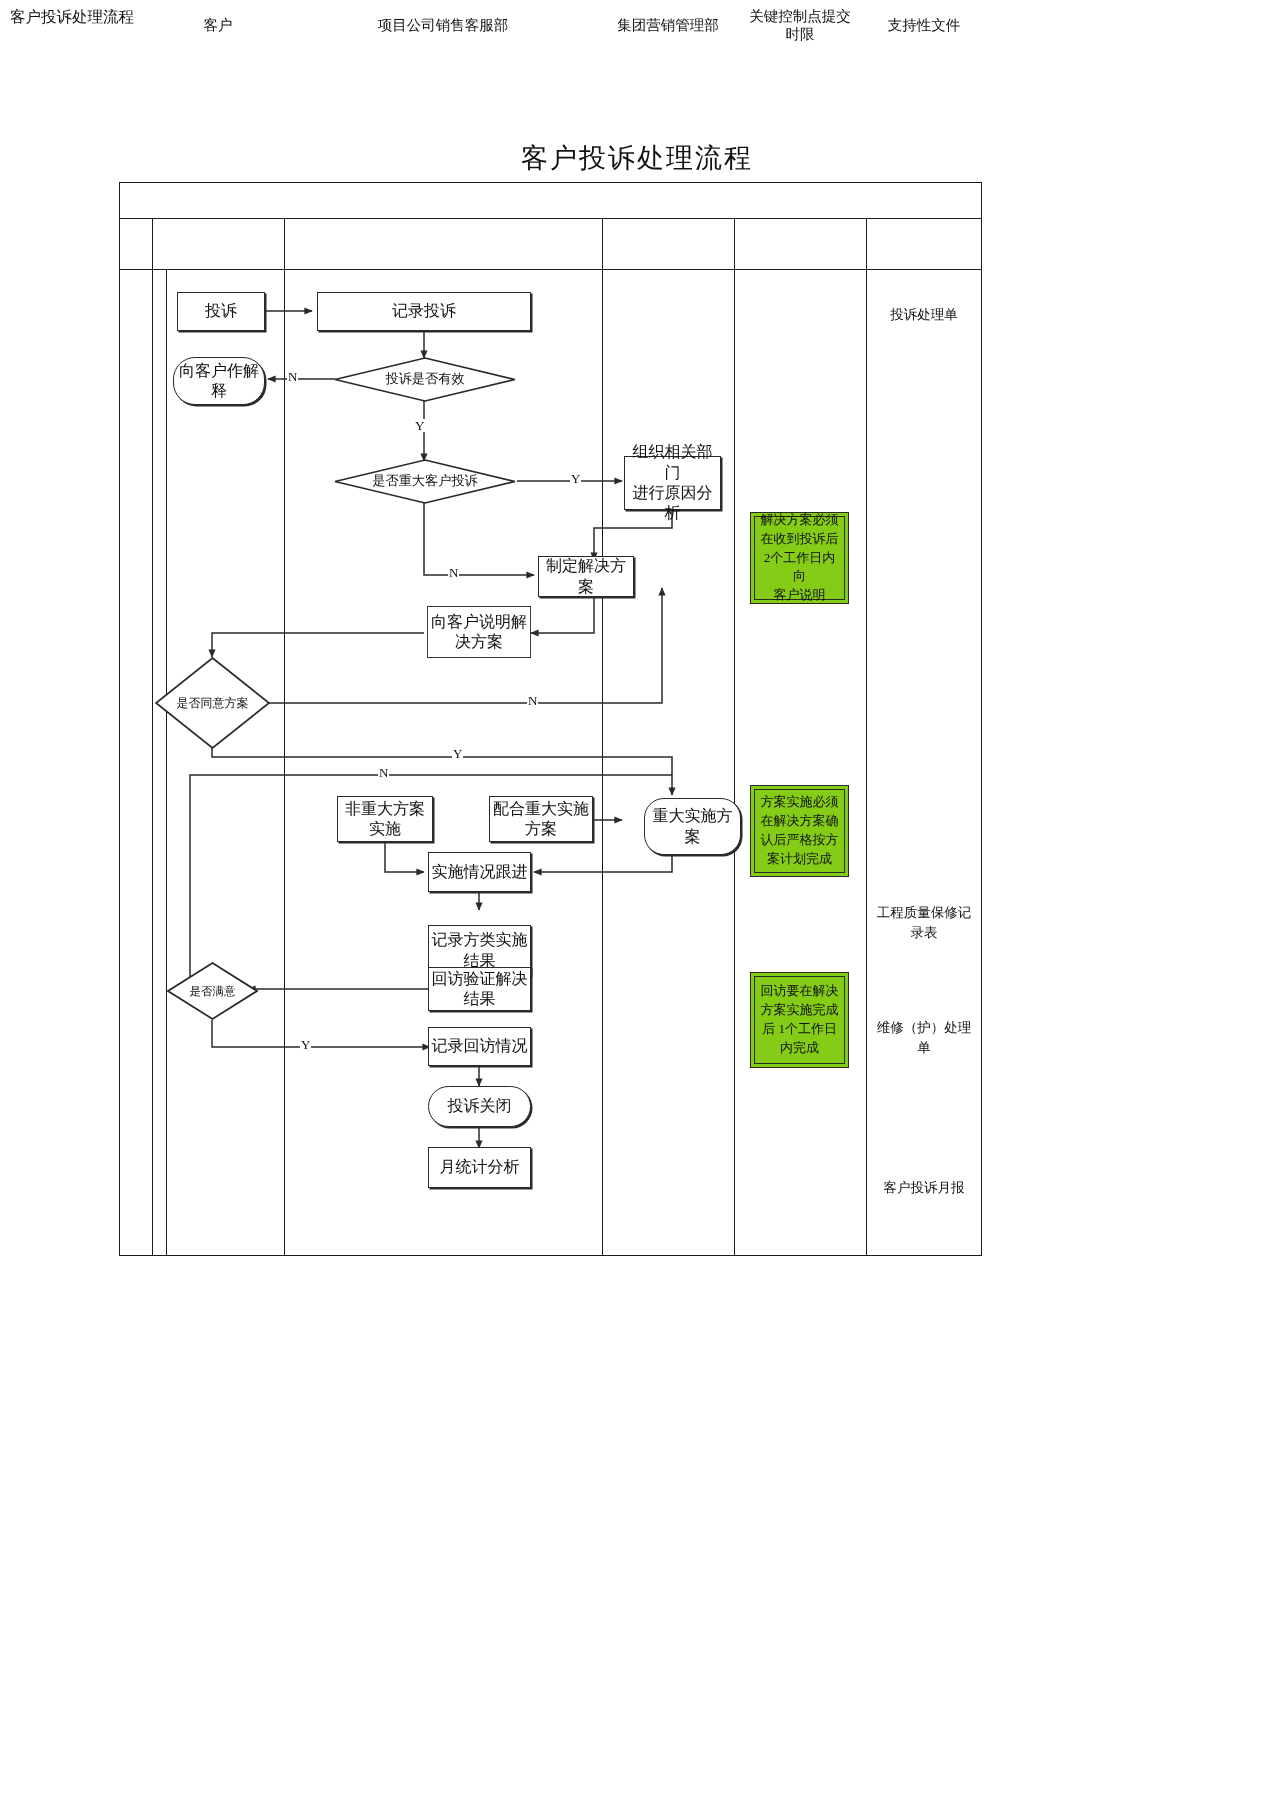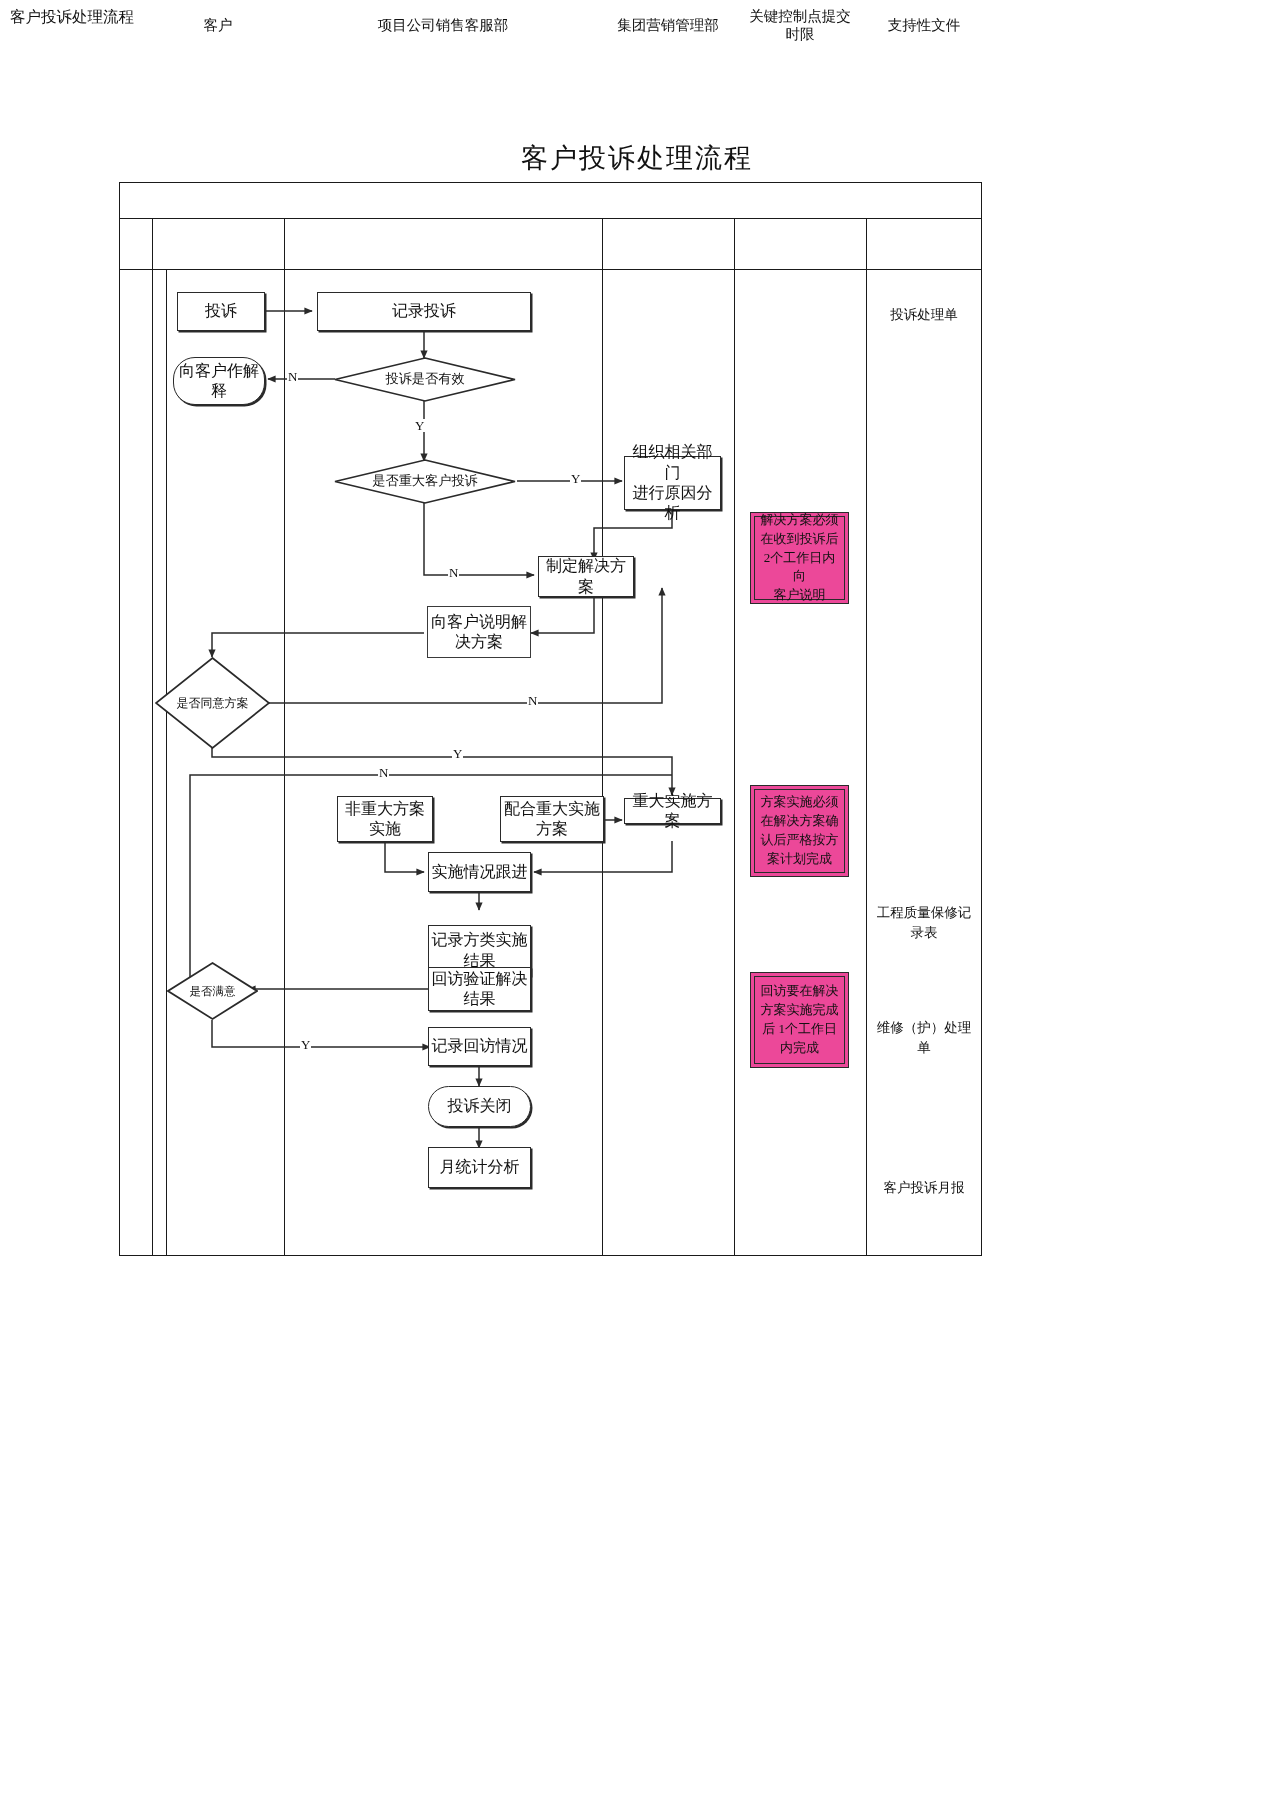--- a/index.html
+++ b/index.html
@@ -29,21 +29,21 @@
   .node.thin{box-shadow:none;border:1.2px solid #3a3a3a;}
   .rounded{border-radius:22px;box-shadow:1.5px 1.5px 0 0 #2a2a2a;}
 
   
   .diamond{position:absolute;}
   .diamond svg{position:absolute;left:0;top:0;}
   .diamond .dlabel{position:absolute;left:0;top:0;width:100%;height:100%;display:flex;align-items:center;justify-content:center;
         font-size:13.2px;color:#111;text-align:center;line-height:1.25;}
 
   
-  .note{position:absolute;box-sizing:border-box;border:1.4px solid #2a2a2a;background:#ec4899;padding:3px;}
+  .note{position:absolute;box-sizing:border-box;border:1.4px solid #2a2a2a;background:#84cc16;padding:3px;}
   .note-inner{border:1.2px solid #2a2a2a;width:100%;height:100%;box-sizing:border-box;display:flex;align-items:center;
         justify-content:center;text-align:center;font-size:13px;line-height:1.45;color:#111;padding:2px 4px;}
 
   
   .doclabel{position:absolute;text-align:center;font-size:13.5px;line-height:1.5;color:#111;}
 
   
   #wires{position:absolute;left:0;top:0;width:1274px;height:1804px;pointer-events:none;}
 
   
@@ -189,26 +189,26 @@
         <polygon points="57.5,1 114,46 57.5,91 1,46" fill="#fff" stroke="#2a2a2a" stroke-width="1.7"></polygon>
       </svg>
     <div class="dlabel" style="font-size:12px;">是否同意方案</div>
   </div>
 
   <div class="node" style="left:337px;top:796px;width:96px;height:46px;flex-direction:column;">
     <span>非重大方案</span>
     <span>实施</span>
   </div>
 
-  <div class="node" style="left:500px;top:796px;width:104px;height:46px;flex-direction:column;">
+  <div class="node" style="left:489px;top:796px;width:104px;height:46px;flex-direction:column;">
     <span>配合重大实施</span>
     <span>方案</span>
   </div>
 
-  <div class="node" style="left:624px;top:798px;width:97px;height:26px;">
+  <div class="node" style="left:644px;top:798px;width:97px;height:57px;border-radius:20px;">
     <span>重大实施方案</span>
   </div>
 
   <div class="node" style="left:428px;top:852px;width:103px;height:40px;">
     <span>实施情况跟进</span>
   </div>
 
   <div class="node" style="left:428px;top:925px;width:103px;height:51px;flex-direction:column;">
     <span>记录方类实施</span>
     <span>结果</span>

